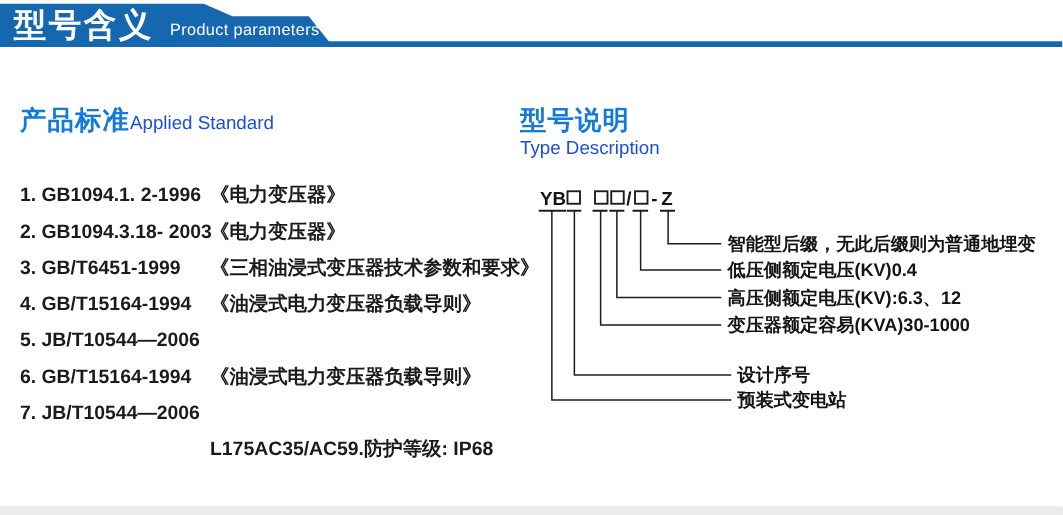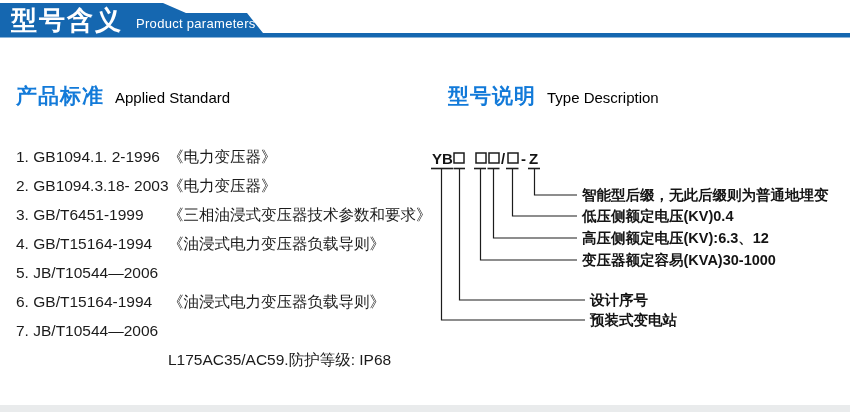--- a/index.html
+++ b/index.html
@@ -11,26 +11,26 @@
   .page{position:relative;width:850px;height:412px;background:#ffffff;}
 
   
   .banner-svg{position:absolute;left:0;top:0;}
   .banner-title-zh{font-size:26px;font-weight:bold;letter-spacing:2px;}
   .banner-title-en{font-size:13px;letter-spacing:.3px;}
 
   
   .section-title{position:absolute;display:flex;align-items:baseline;white-space:nowrap;}
   .section-title .zh{font-size:21px;font-weight:bold;color:#127ad9;letter-spacing:1px;}
-  .section-title .en{font-size:15px;color:#000000;margin-left:11px;}
+  .section-title .en{font-size:15px;color:#1d4ed8;}
 
   
   .standards{position:absolute;left:16px;top:142px;width:420px;}
   .std-row{display:flex;height:29px;line-height:29px;white-space:nowrap;
-           font-size:15.5px;font-weight:400;color:#1b1b1b;}
+           font-size:15.5px;font-weight:700;color:#1b1b1b;}
   .std-code{width:152px;flex-shrink:0;}
   .std-title{flex:1;}
 
   
   .diagram-svg{position:absolute;left:425px;top:145px;}
   .code-text{font-size:15px;font-weight:bold;fill:#141414;}
   .callout-text{font-size:14.5px;font-weight:bold;fill:#141414;}
   .dline{stroke:#1c1c1c;stroke-width:1.2;fill:none;}
   .dunder{stroke:#1c1c1c;stroke-width:1.6;fill:none;}
   .dbox{stroke:#1c1c1c;stroke-width:1.5;fill:none;}
@@ -79,21 +79,21 @@
     </div>
     <div class="std-row">
       <span class="std-code">7. JB/T10544—2006</span>
     </div>
     <div class="std-row">
       <span class="std-code"></span>
       <span class="std-title">L175AC35/AC59.防护等级: IP68</span>
     </div>
   </div>
 
-  <div class="section-title" style="left:448px;top:82px;">
+  <div class="section-title" style="left:416px;top:82px;flex-direction:column;">
     <span class="zh">型号说明</span>
     <span class="en">Type Description</span>
   </div>
 
   <svg class="diagram-svg" width="425" height="210" viewBox="0 0 425 210">
 
     <text x="7" y="19" class="code-text">YB</text>
     <rect x="29" y="8" width="10" height="10" class="dbox"></rect>
     <rect x="51" y="8" width="10" height="10" class="dbox"></rect>
     <rect x="64" y="8" width="10" height="10" class="dbox"></rect>

